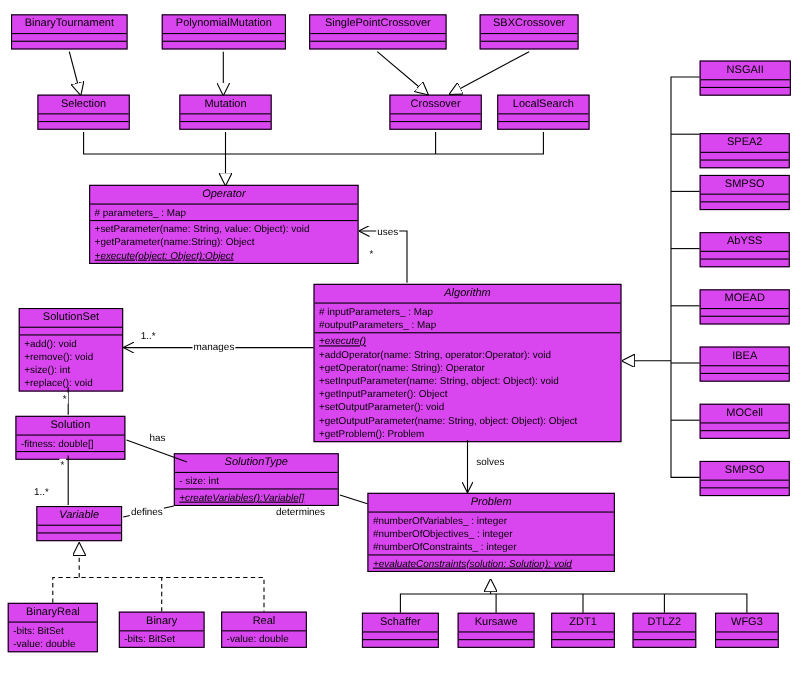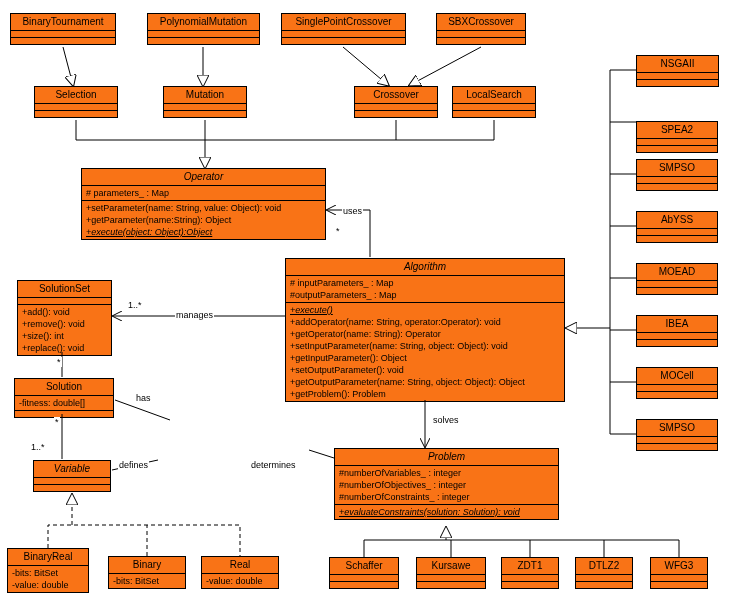--- a/index.html
+++ b/index.html
@@ -10,21 +10,21 @@
   }
   .canvas {
     position: relative;
     width: 730px;
     height: 614px;
     background: #fff;
   }
   .uml-class {
     position: absolute;
     border: 1px solid #000;
-    background: #f97316;
+    background: #d946ef;
     font-size: 10px;
     box-sizing: border-box;
   }
   .uml-title {
     text-align: center;
     border-bottom: 1px solid #000;
     padding: 2px 4px;
     font-size: 10px;
     line-height: 12px;
     white-space: nowrap;
@@ -138,20 +138,29 @@
 </div>
 
 <div class="uml-class" style="left:14px; top:378px; width:100px;">
   <div class="uml-title">Solution</div>
   <div class="uml-section">
         <span class="row">-fitness: double[]</span>
       </div>
   <div class="uml-section"></div>
 </div>
 
+<div class="uml-class" style="left:158px; top:412px; width:150px;">
+  <div class="uml-title italic">SolutionType</div>
+  <div class="uml-section">
+        <span class="row">- size: int</span>
+      </div>
+  <div class="uml-section">
+        <span class="row italic underline">+createVariables():Variable[]</span>
+      </div>
+</div>
 
 <div class="uml-class" style="left:33px; top:460px; width:78px;">
   <div class="uml-title italic">Variable</div>
   <div class="uml-section"></div>
       <div class="uml-section"></div>
 </div>
 
 <div class="uml-class" style="left:334px; top:448px; width:225px;">
   <div class="uml-title italic">Problem</div>
   <div class="uml-section">

